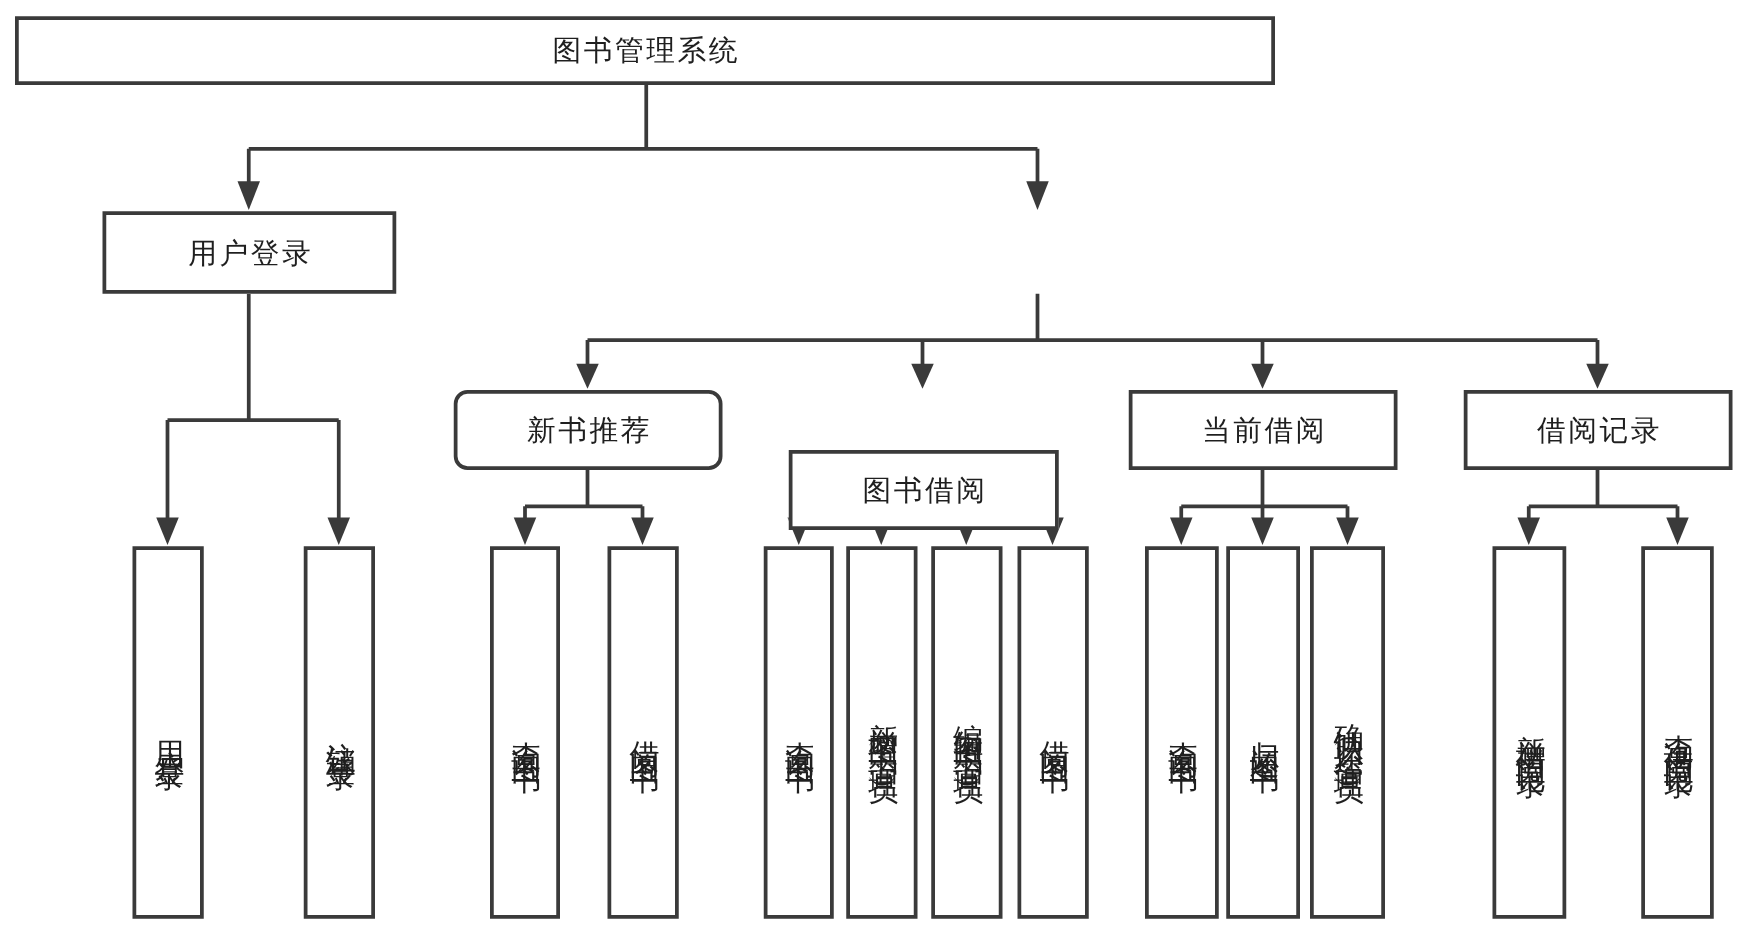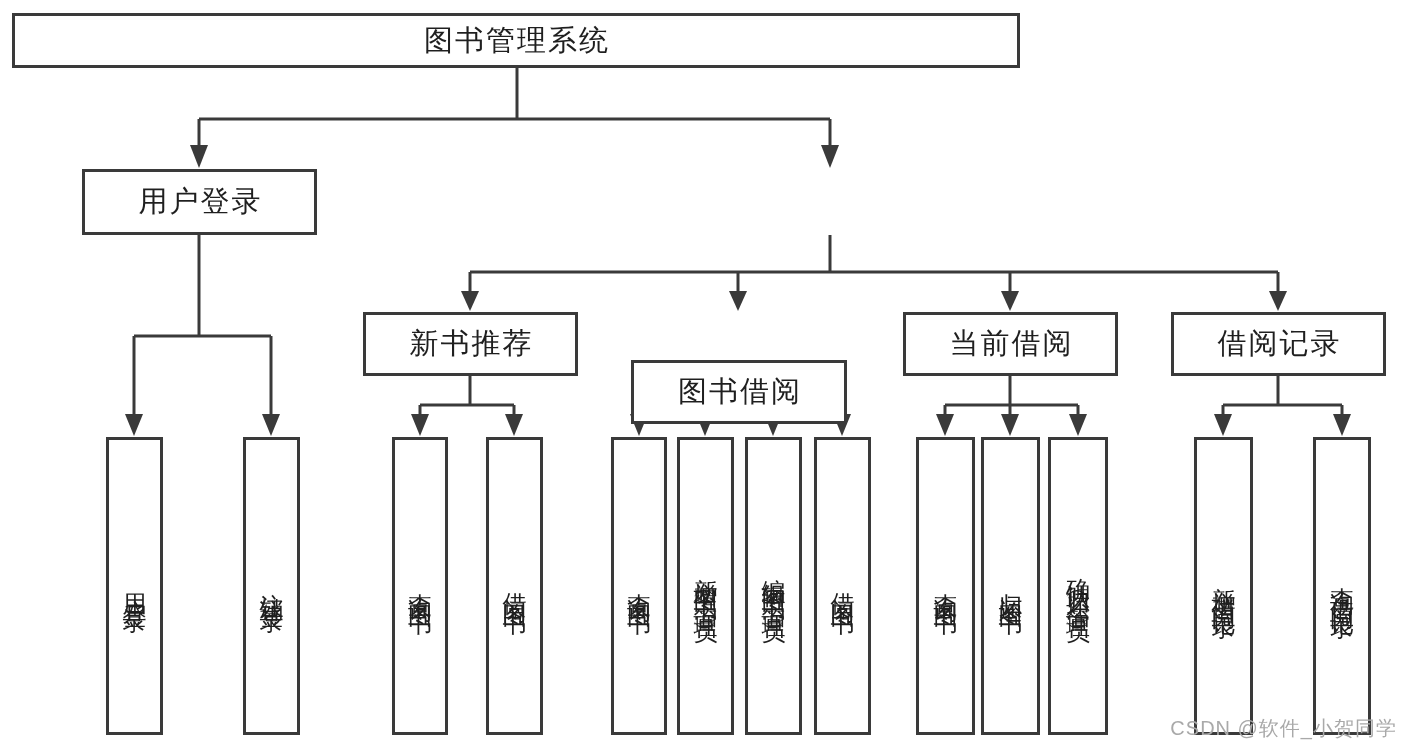--- a/index.html
+++ b/index.html
@@ -20,21 +20,21 @@
     position: absolute;
     box-sizing: border-box;
     border: 3px solid #3a3a3a;
     background: #ffffff;
     display: flex;
     align-items: center;
     justify-content: center;
     color: #1f1f1f;
     z-index: 2;
   }
-  .box.h { font-size: 29px; letter-spacing: 2px; white-space: nowrap; }
+  .box.h { font-size: 23px; letter-spacing: 2px; white-space: nowrap; }
   .box.h .lbl { transform: translateX(1px); }
   .box.v .lbl {
     writing-mode: vertical-rl;
     text-orientation: mixed;
     font-size: 24px;
     letter-spacing: 6px;
     line-height: 1;
     white-space: nowrap;
   }
   #watermark {
@@ -123,21 +123,21 @@
   </svg>
 
   <div class="box h" style="left:12px; top:13px; width:1008px; height:55px;">
     <span class="lbl">图书管理系统</span>
   </div>
 
   <div class="box h" style="left:82px; top:169px; width:235px; height:66px;">
     <span class="lbl">用户登录</span>
   </div>
 
-  <div class="box h" style="left:363px; top:312px; width:215px; height:64px;">
+  <div class="box h" style="left:363px; top:312px; width:215px; height:64px;border-radius:11px;">
     <span class="lbl">新书推荐</span>
   </div>
   <div class="box h" style="left:631px; top:312px; width:216px; height:64px;margin-top:48px;">
     <span class="lbl">图书借阅</span>
   </div>
   <div class="box h" style="left:903px; top:312px; width:215px; height:64px;">
     <span class="lbl">当前借阅</span>
   </div>
   <div class="box h" style="left:1171px; top:312px; width:215px; height:64px;">
     <span class="lbl">借阅记录</span>
@@ -180,14 +180,13 @@
     <span class="lbl">确认归还（管理员）</span>
   </div>
 
   <div class="box v" style="left:1194px; top:437px; width:59px; height:298px;">
     <span class="lbl">新增借阅记录</span>
   </div>
   <div class="box v" style="left:1313px; top:437px; width:58px; height:298px;">
     <span class="lbl">查询借阅记录</span>
   </div>
 
-  <div id="watermark">CSDN @软件_小贺同学</div>
 </div>
 
 </body></html>

